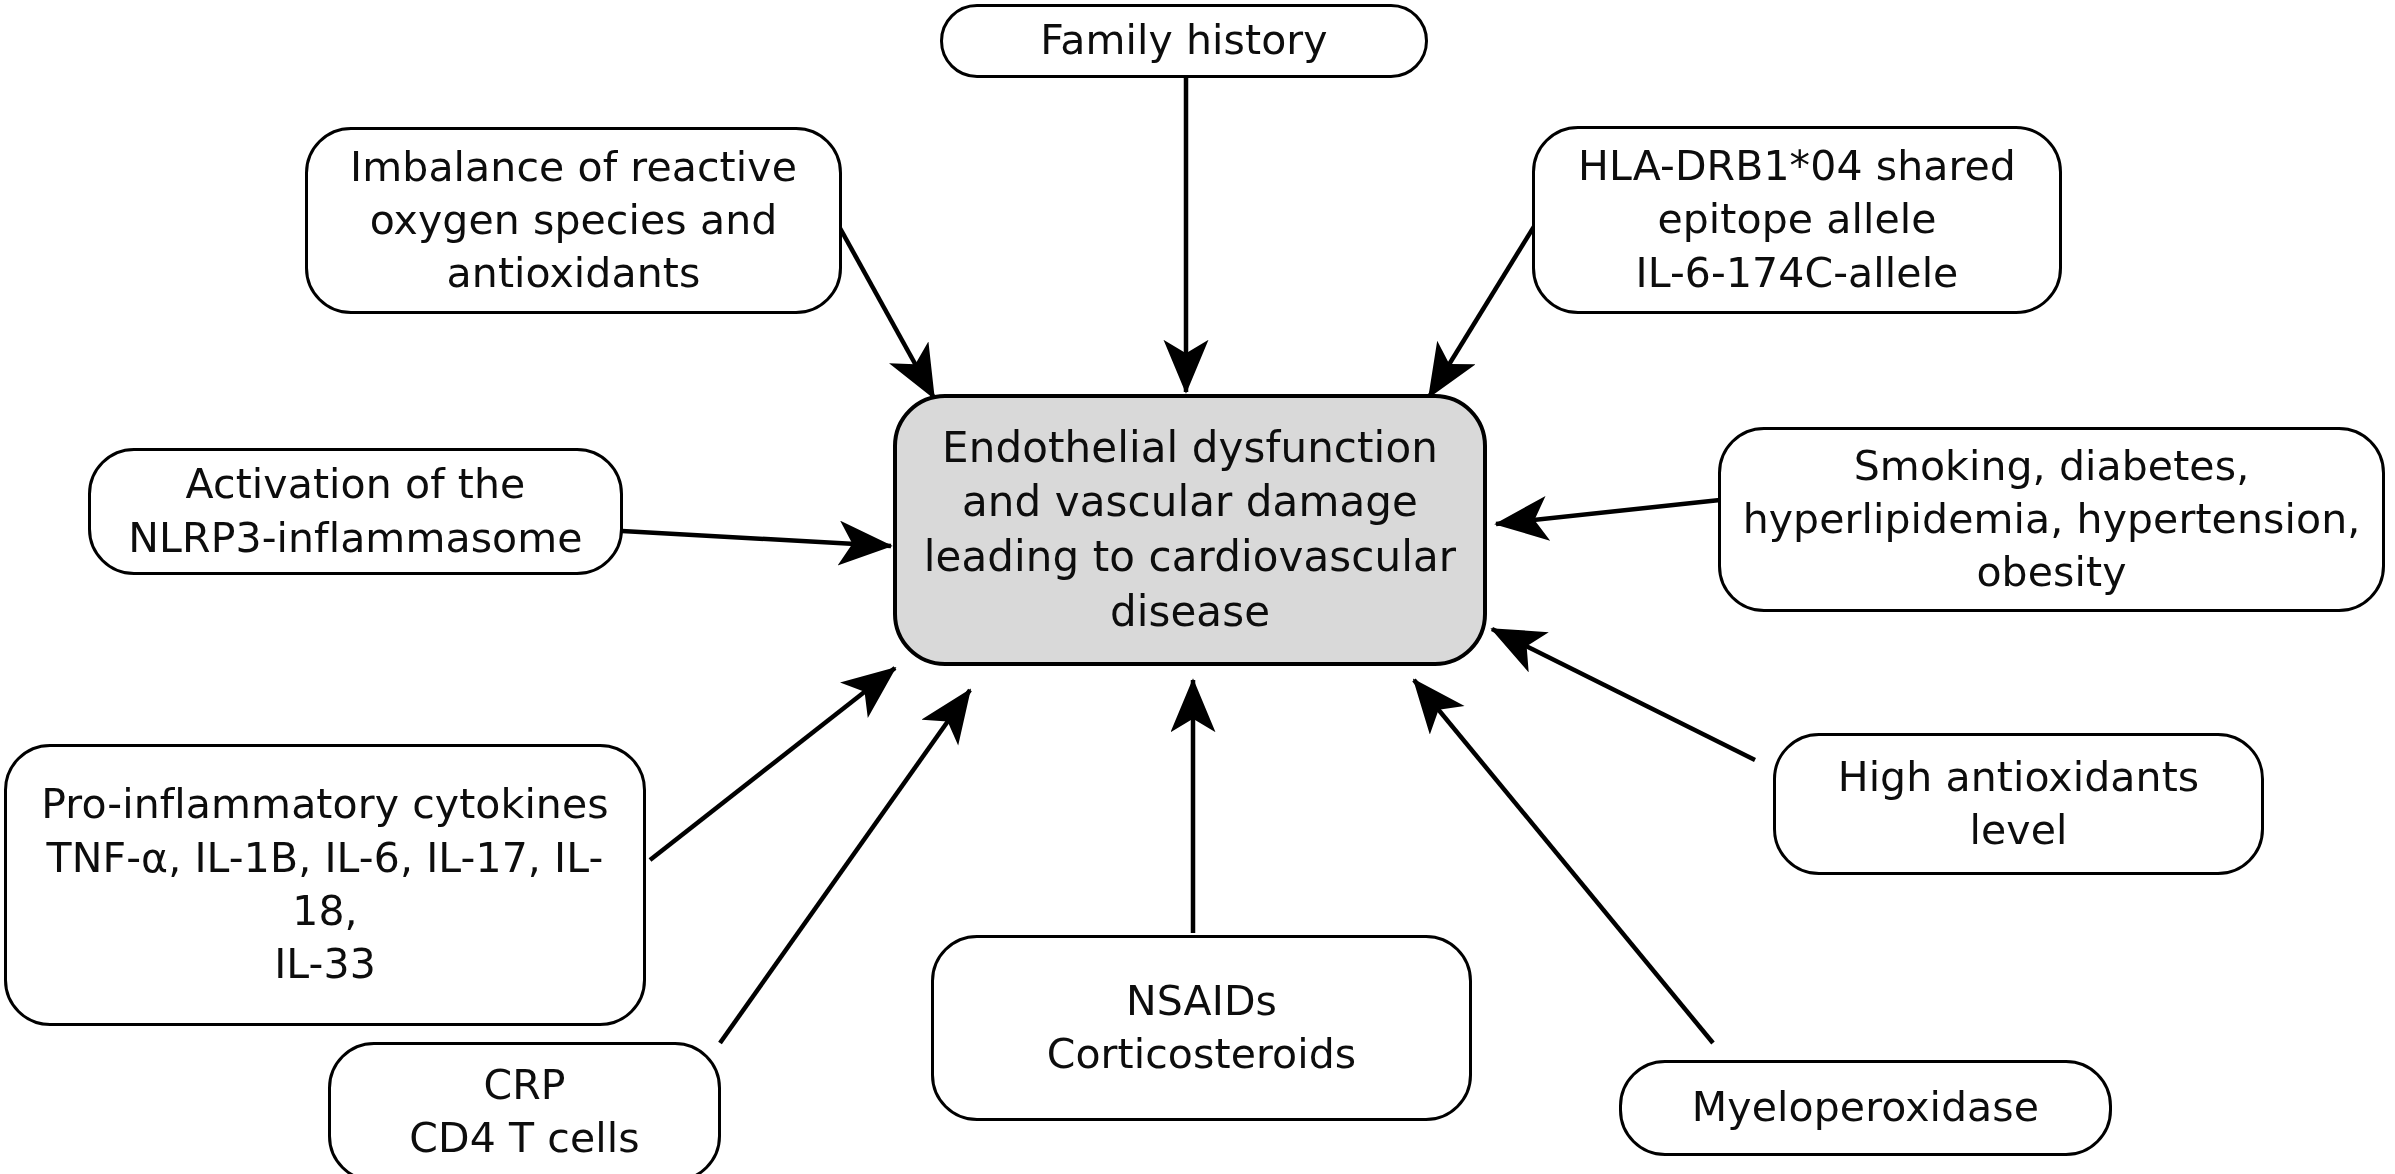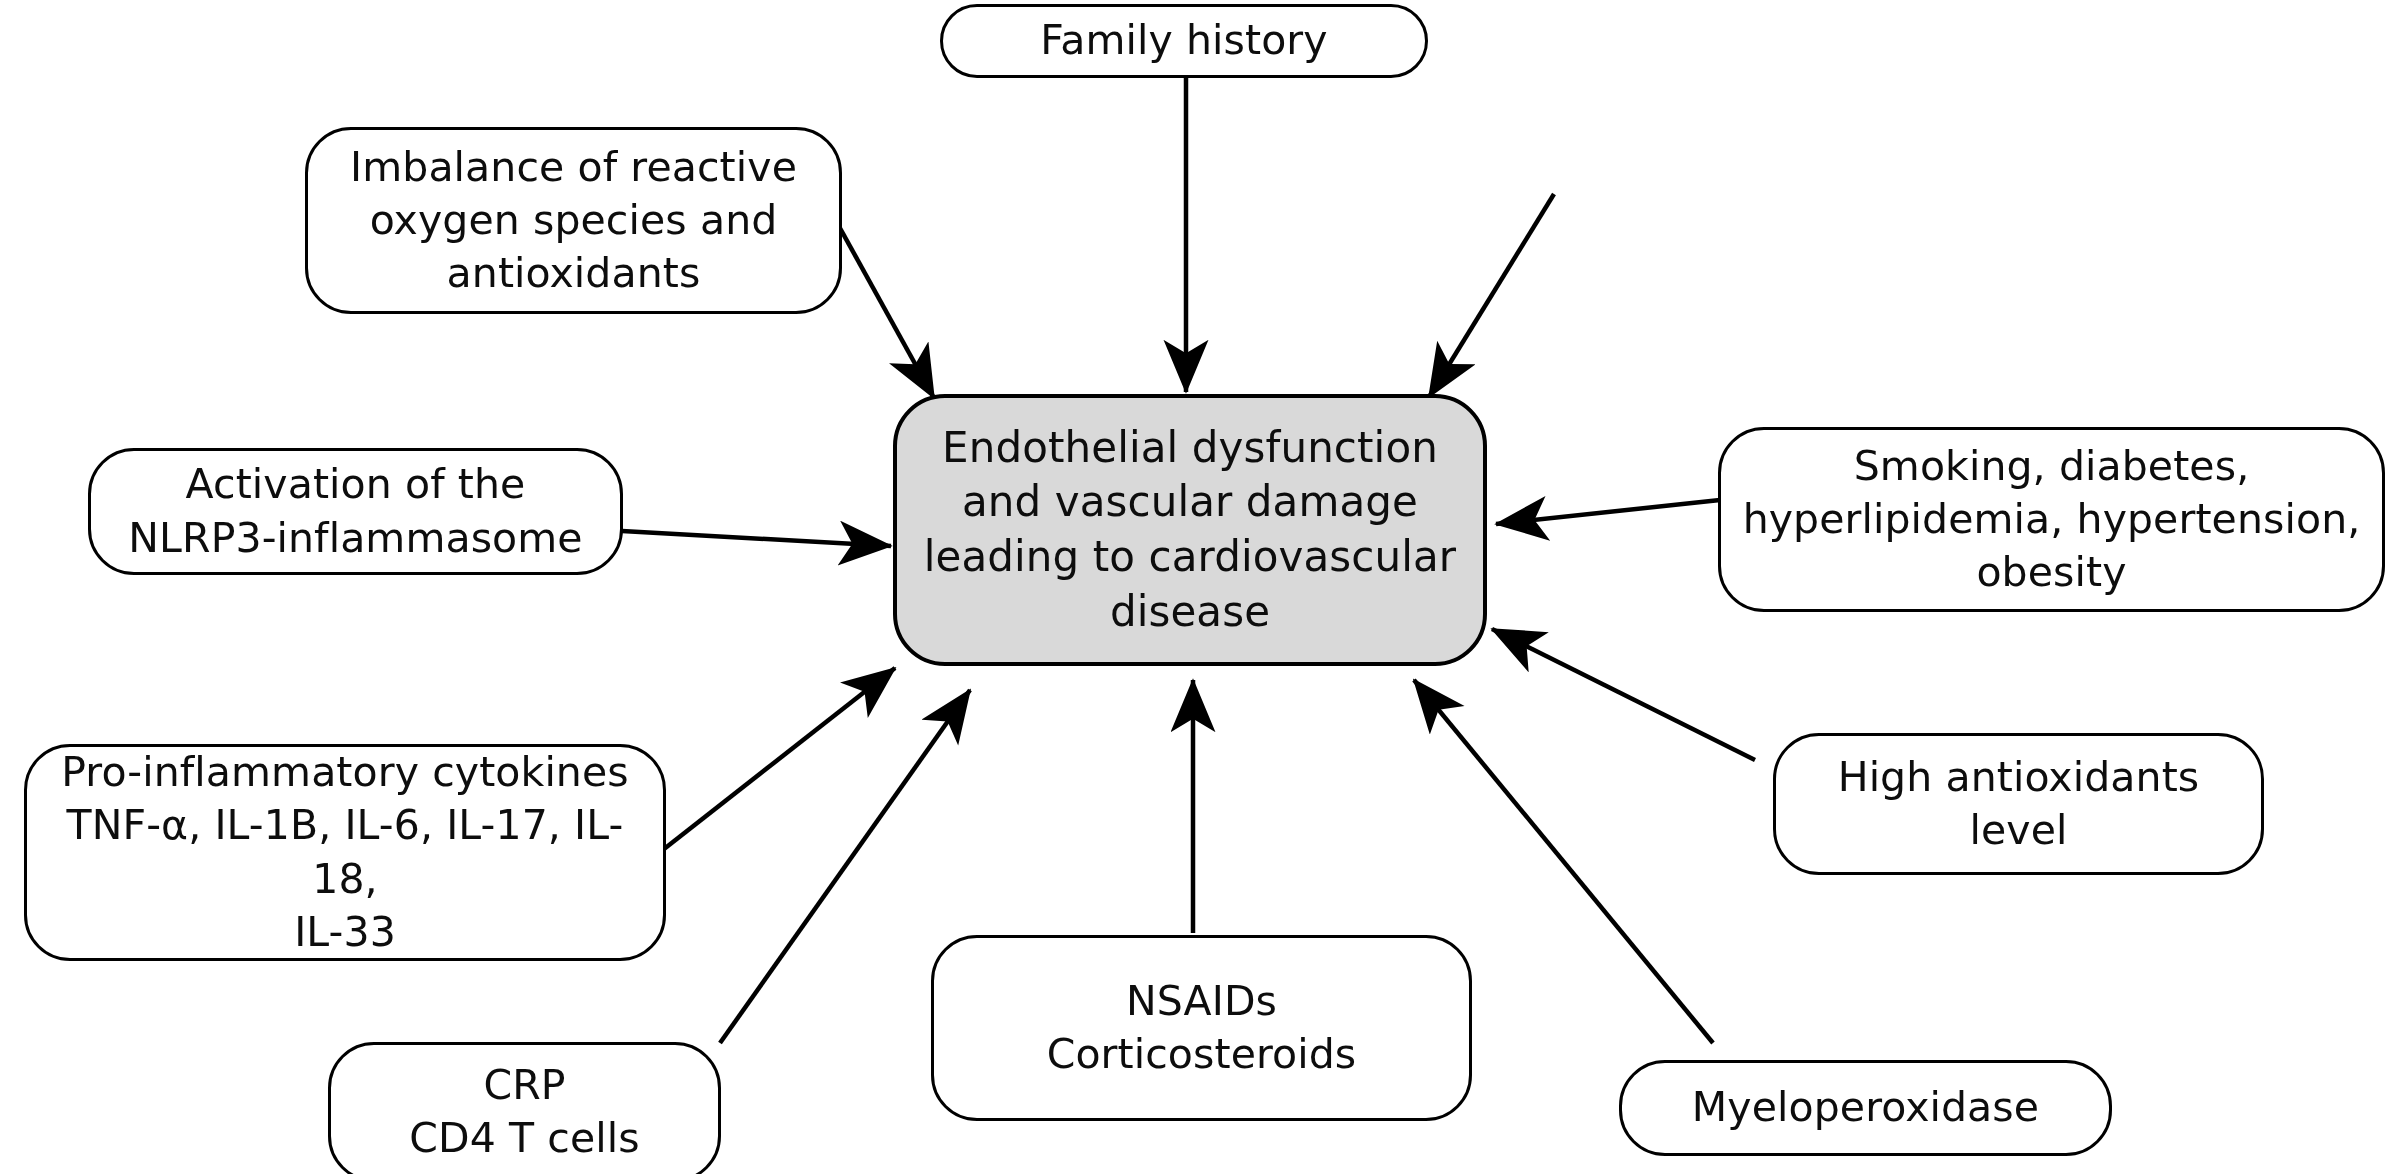--- a/index.html
+++ b/index.html
@@ -86,40 +86,45 @@
   <div class="node" style="left:940px; top:4px; width:488px; height:74px;">
     <span>Family history</span>
   </div>
 
   <div class="node" style="left:305px; top:127px; width:537px; height:187px;">
     <span>Imbalance of reactive
 oxygen species and
 antioxidants</span>
   </div>
 
+  <div class="node" style="left:1532px; top:126px; width:530px; height:188px;">
+    <span>HLA-DRB1*04 shared
+epitope allele
+IL-6-174C-allele</span>
+  </div>
 
   <div class="node center" style="left:893px; top:394px; width:594px; height:272px;">
     <span>Endothelial dysfunction
 and vascular damage
 leading to cardiovascular
 disease</span>
   </div>
 
   <div class="node" style="left:88px; top:448px; width:535px; height:127px;">
     <span>Activation of the
 NLRP3-inflammasome</span>
   </div>
 
   <div class="node" style="left:1718px; top:427px; width:667px; height:185px;">
     <span>Smoking, diabetes,
 hyperlipidemia, hypertension,
 obesity</span>
   </div>
 
-  <div class="node" style="left:24px; top:744px; width:642px; height:217px;">
+  <div class="node" style="left:4px; top:744px; width:642px; height:282px;">
     <span>Pro-inflammatory cytokines
 TNF-α, IL-1B, IL-6, IL-17, IL-18,
 IL-33</span>
   </div>
 
   <div class="node" style="left:1773px; top:733px; width:491px; height:142px;">
     <span>High antioxidants
 level</span>
   </div>
 

